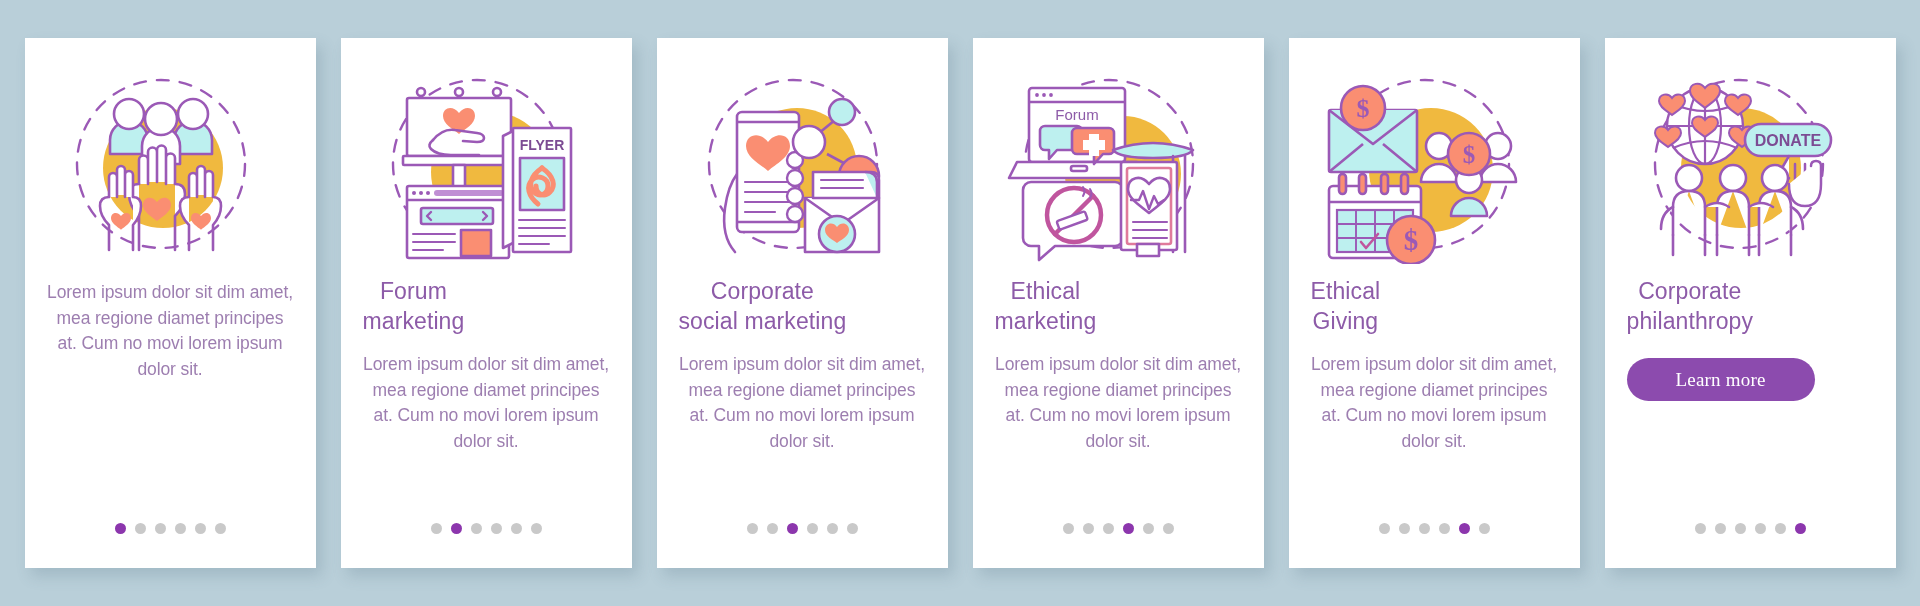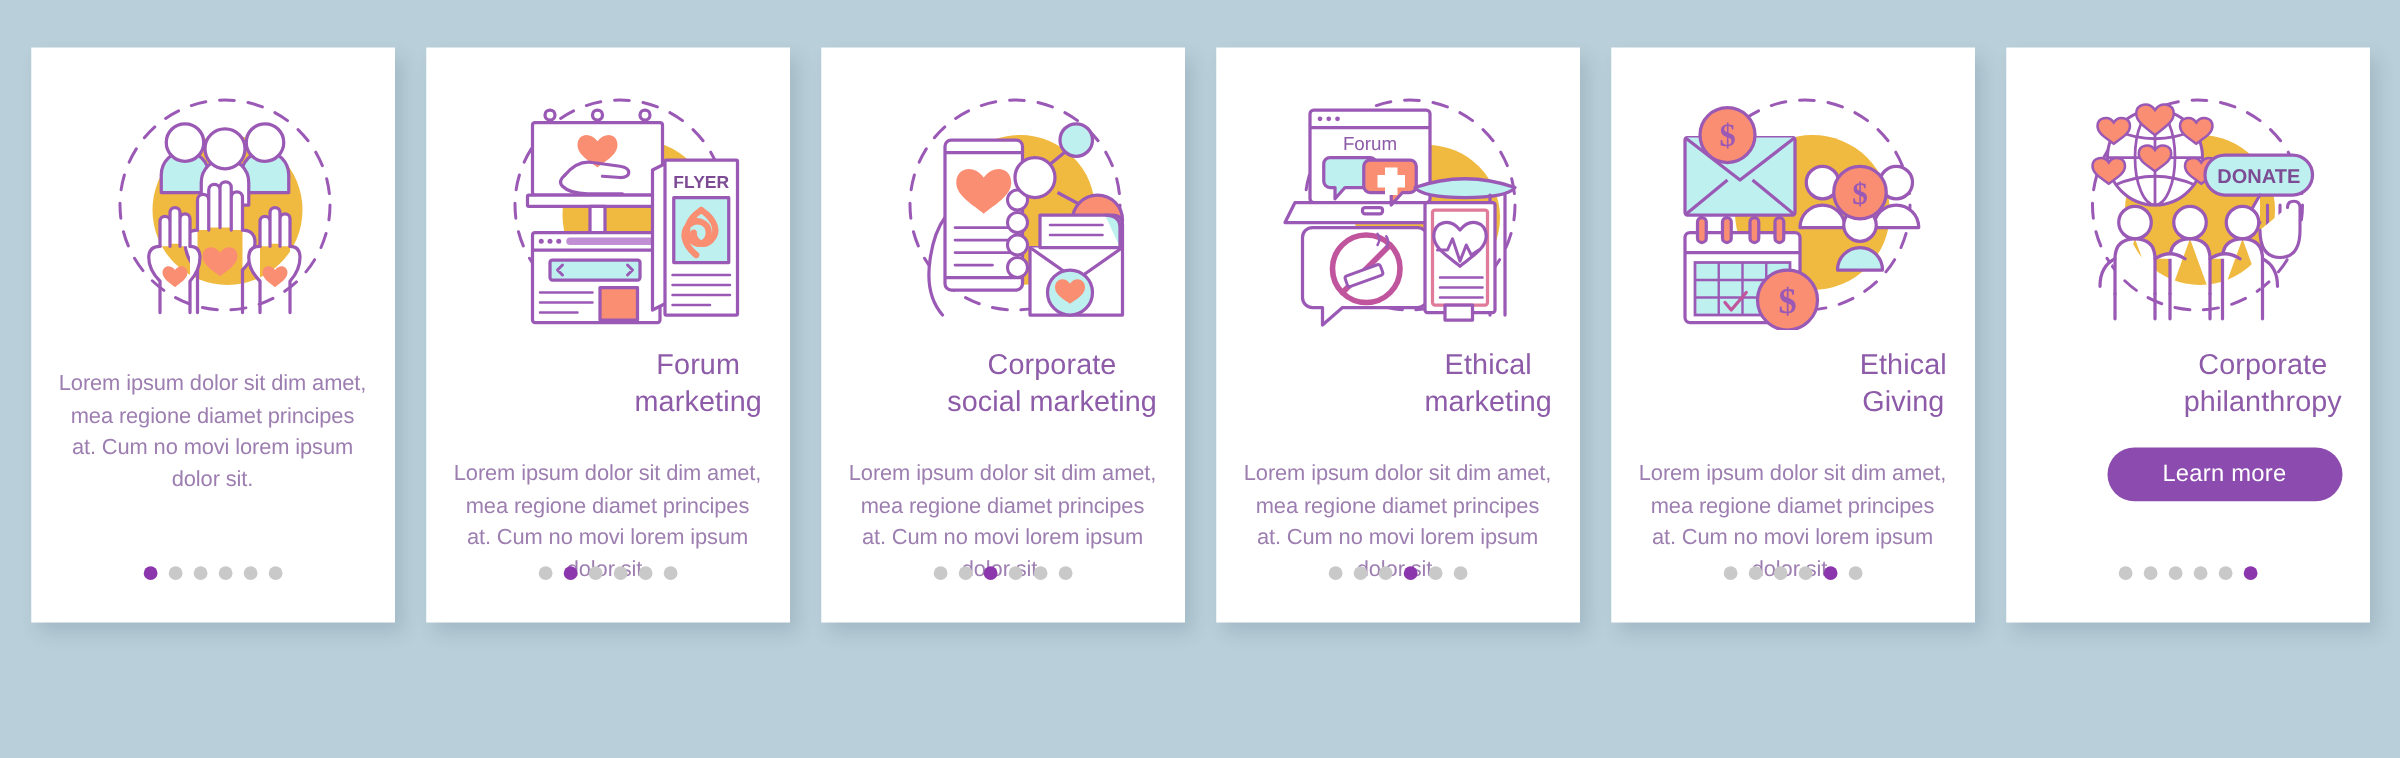--- a/index.html
+++ b/index.html
@@ -20,27 +20,27 @@
     display: flex;
     align-items: flex-start;
     justify-content: center;
     gap: 25px;
     padding-top: 38px;
     box-sizing: border-box;
   }
   .card {
     position: relative;
     width: 291px;
-    height: 460px;
+    height: 530px;
     background: #ffffff;
     box-sizing: border-box;
     padding: 0 22px;
     display: flex;
     flex-direction: column;
-    align-items: flex-end;
+    align-items: flex-start;
     box-shadow: 6px 8px 14px rgba(70,100,120,0.20);
   }
   .illo {
     width: 228px;
     height: 200px;
     margin-top: 26px;
     position: relative;
     flex: none;
   }
   .illo svg { display:block; width:100%; height:100%; }
@@ -49,38 +49,38 @@
     margin-top: 12px;
     color: #8d5ba8;
     font-size: 23px;
     line-height: 30px;
     text-align: center;
     letter-spacing: 0.1px;
     font-weight: 400;
     white-space: pre-line;
   }
   .card-body {
-    margin-top: 30px;
+    margin-top: 16px;
     color: #9d7eb0;
     font-size: 17.5px;
     line-height: 25.5px;
     text-align: center;
     letter-spacing: -0.1px;
     font-weight: 400;
   }
   .cta {
     margin-top: 22px;
     background: #8c4bae;
     color: #ffffff;
     border: none;
     border-radius: 24px;
     height: 43px;
     width: 188px;
     font-size: 19px;
-    font-family: Liberation Sans, sans-serif;
+    font-family: Liberation Serif, serif;
     cursor: pointer;
     letter-spacing: 0.2px;
   }
   .dots {
     position: absolute;
     bottom: 34px;
     left: 0;
     right: 0;
     display: flex;
     justify-content: center;

